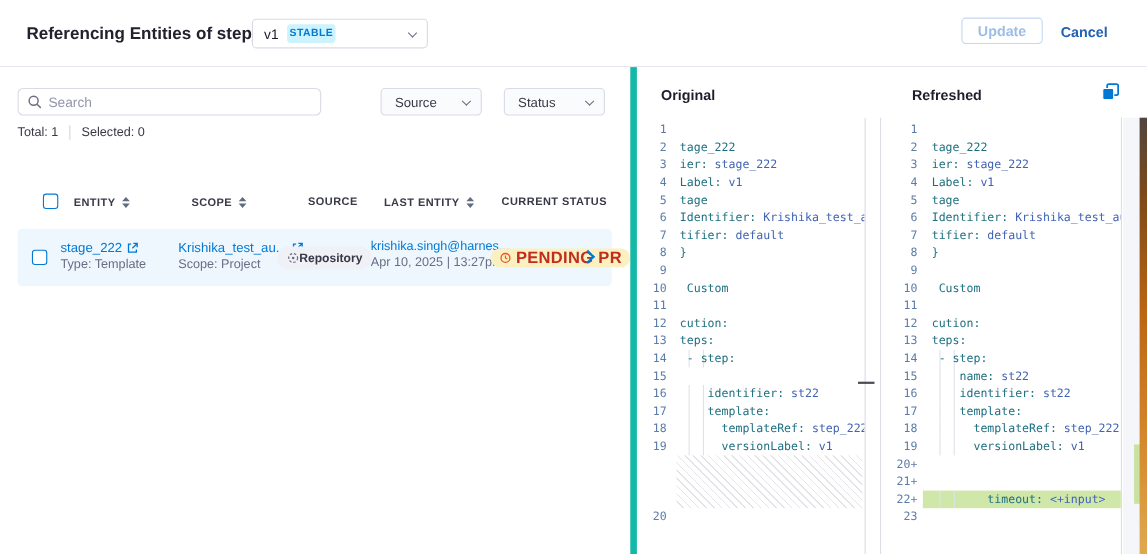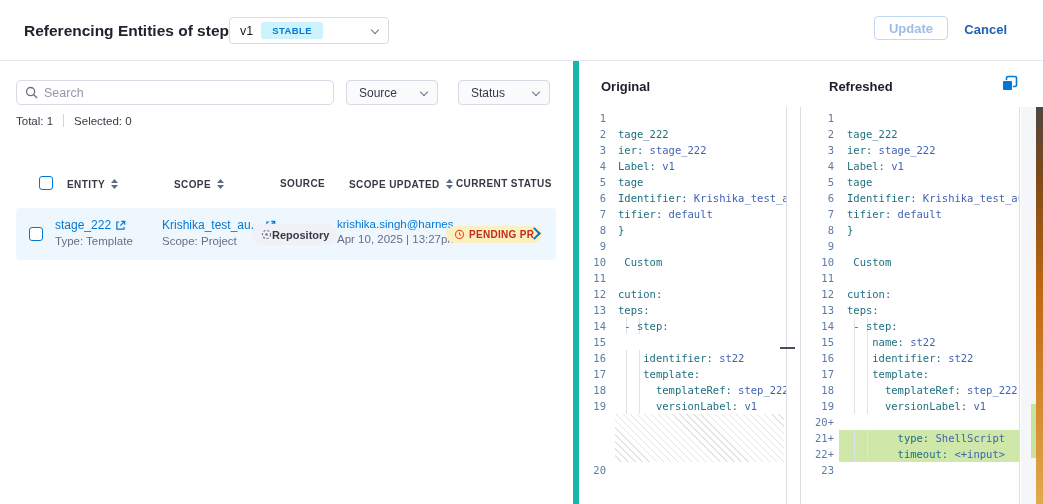--- a/index.html
+++ b/index.html
@@ -4,29 +4,29 @@
 <style>
   *{box-sizing:border-box;margin:0;padding:0}
   html,body{width:1043px;height:504px}
   body{position:relative;background:#fff;font-family:"Liberation Sans",sans-serif;overflow:hidden;color:#1b1b28}
 
   
   .topbar{position:absolute;left:0;top:0;width:100%;height:61px;background:#fff;border-bottom:1px solid #e6e7ef}
   .page-title{position:absolute;left:24px;top:22px;font-size:15.5px;font-weight:700;color:#22222e}
   .verbox{position:absolute;left:229px;top:17px;width:160px;height:27px;border:1px solid #d9dae6;border-radius:4px;display:flex;align-items:center;padding:0 10px;background:#fff;cursor:pointer}
   .ver-val{font-size:12.5px;color:#1b1b28;margin-right:8px}
-  .badge-stable{background:#cdf4fe;color:#0278d5;font-size:9.5px;font-weight:700;letter-spacing:.4px;padding:3px 11px;border-radius:3px}
+  .badge-stable{background:#cdf4fe;color:#0278d5;font-size:9.5px;font-weight:700;letter-spacing:.4px;padding:3px 2px;border-radius:3px}
   .chev{width:6px;height:6px;border-right:1.5px solid #6f7083;border-bottom:1.5px solid #6f7083;transform:rotate(45deg);margin-top:-2px;flex:none}
   .verbox .chev{margin-left:auto}
   .btn-update{position:absolute;right:95px;top:16px;height:24px;padding:0 14px;background:#fff;border:1px solid #c3d8f2;border-radius:4px;color:#9dbde6;font-weight:700;font-size:13px;font-family:inherit;cursor:pointer}
   .link-cancel{position:absolute;right:36px;top:22px;color:#2160b4;font-weight:700;font-size:13px;cursor:pointer}
 
   
   .left-sec{position:absolute;left:0;top:61px;width:573px;bottom:0;background:#fff}
-  .search{position:absolute;left:16px;top:19px;width:318px;height:25px;border:1px solid #d9dae6;border-radius:5px;display:flex;align-items:center;padding:0 8px;background:#fff}
+  .search{position:absolute;left:16px;top:19px;width:276px;height:25px;border:1px solid #d9dae6;border-radius:5px;display:flex;align-items:center;padding:0 8px;background:#fff}
   .search input{border:0;outline:0;flex:1;font-size:12.5px;font-family:inherit;color:#1b1b28;margin-left:6px;background:transparent}
   .search input::placeholder{color:#9597ad}
   .dd{position:absolute;top:19px;height:25px;width:92px;border:1px solid #d9dae6;border-radius:4px;background:#fafbfc;display:flex;align-items:center;justify-content:space-between;padding:0 10px 0 12px;cursor:pointer}
   .dd span{font-size:12px;color:#383946}
   .dd-source{left:346px}.dd-status{left:458px}
   .totals{position:absolute;left:16px;top:53px;display:flex;align-items:center;font-size:11.5px;color:#383946}
   .totals .sep{width:1px;height:13px;background:#d2d3df;margin:0 10px}
 
   .thead{position:absolute;left:12px;top:116px;right:0;height:16px}
   .th{position:absolute;top:1px;font-size:10px;font-weight:700;color:#383946;letter-spacing:.4px;display:flex;align-items:center;gap:5px}
@@ -35,21 +35,21 @@
   .th-entity{left:55px}.th-scope{left:162px}.th-source{left:268px}.th-upd{left:337px}.th-status{left:444px}
 
   .row{position:absolute;left:16px;top:147px;width:540px;height:52px;background:#eef7fe;border-radius:4px;cursor:pointer}
   .row .cb{position:absolute;left:13px;top:19px}
   .col{position:absolute;top:10px}
   .col-entity{left:39px}.col-scope{left:146px}.col-upd{left:321px}
   .lnk{color:#0278d5;font-size:12px;display:flex;align-items:center;gap:4px;cursor:pointer;white-space:nowrap}
   .sub{color:#6b6d85;font-size:11.5px;margin-top:3px;white-space:nowrap}
   .email{color:#0278d5;font-size:11.5px;white-space:nowrap}
   .pill{position:absolute;left:236px;top:16px;height:21px;background:#f0f0f7;border-radius:11px;display:flex;align-items:center;padding:0 9px;font-size:11px;font-weight:600;color:#383946;white-space:nowrap}
-  .badge-pending{position:absolute;left:430px;top:18px;height:17px;background:#fbf0c0;border-radius:9px;display:flex;align-items:center;gap:4px;padding:0 8px;font-size:10px;font-weight:700;color:#c02c20;letter-spacing:.3px;white-space:nowrap}
+  .badge-pending{position:absolute;left:430px;top:18px;height:17px;background:#fbf0c0;border-radius:9px;display:flex;align-items:center;gap:4px;padding:0 8px;font-size:15px;font-weight:700;color:#c02c20;letter-spacing:.3px;white-space:nowrap}
   .row-chev{position:absolute;left:514px;top:21px;width:9px;height:9px;border-top:2px solid #0278d5;border-right:2px solid #0278d5;transform:rotate(45deg);cursor:pointer}
 
   
   .diff{position:absolute;left:573px;top:61px;right:0;bottom:0;border-left:6px solid #14b8a6;background:#fff}
   .pane-title{position:absolute;top:18px;font-size:13px;font-weight:700;color:#1d1d2c}
   .t-orig{left:22px}.t-refr{left:250px}
   .copy{position:absolute;right:25px;top:14px;width:17px;height:17px;cursor:pointer}
   .diffbody{position:absolute;top:46px;left:0;right:0;bottom:0}
   .pane{position:absolute;top:0;bottom:0;overflow:hidden;font-family:"DejaVu Sans Mono",monospace;font-size:10.5px;line-height:16px;padding-top:3px;cursor:text}
   .pane-left{left:0;width:208px;border-right:1px solid #dcdde5}
@@ -121,21 +121,21 @@
       <span>SCOPE</span>
       <svg width="9" height="12" viewBox="0 0 9 12">
           <path d="M4.5 1 L8 5 H1z" fill="#5f6b80"></path>
           <path d="M4.5 11 L1 7 H8z" fill="#5f6b80"></path>
         </svg>
     </div>
     <div class="th th-source">
       <span>SOURCE</span>
     </div>
     <div class="th th-upd">
-      <span>SCOPE UPDATED</span>
+      <span>LAST ENTITY</span>
       <svg width="9" height="12" viewBox="0 0 9 12">
           <path d="M4.5 1 L8 5 H1z" fill="#5f6b80"></path>
           <path d="M4.5 11 L1 7 H8z" fill="#5f6b80"></path>
         </svg>
     </div>
     <div class="th th-status">
       <span>CURRENT STATUS</span>
     </div>
   </div>
 
@@ -349,21 +349,20 @@
         </div>
         <div class="cl">
           <span class="num">19</span>
           <span class="code g"><span class="k">      versionLabel:</span><span class="v"> v1</span></span>
         </div>
         <div class="cl">
           <span class="num">20+</span>
         </div>
         <div class="cl">
           <span class="num">21+</span>
-          <span class="code g green"><span class="k">        type:</span><span class="v"> ShellScript</span></span>
         </div>
         <div class="cl">
           <span class="num">22+</span>
           <span class="code g green"><span class="k">        timeout:</span><span class="v"> &lt;+input&gt;</span></span>
         </div>
         <div class="cl">
           <span class="num">23</span>
           <span class="code"><span class="k"></span></span>
         </div>
       </div>

